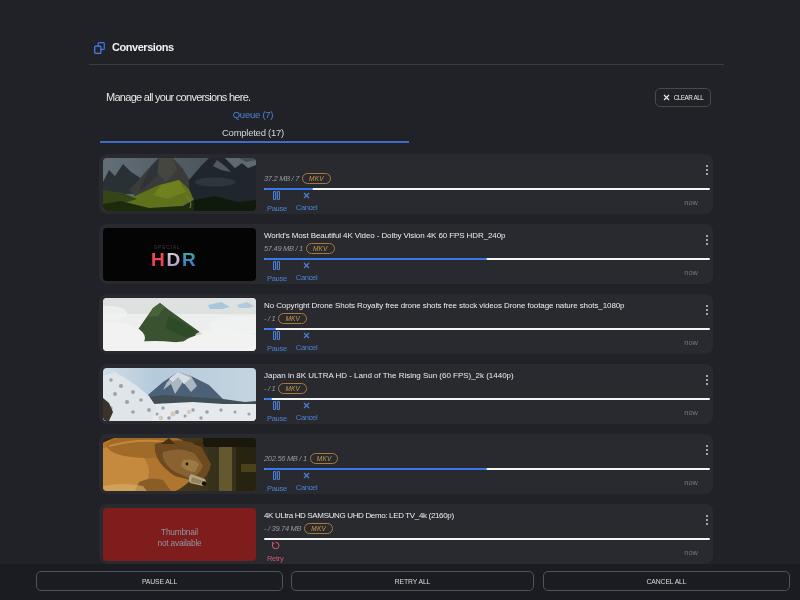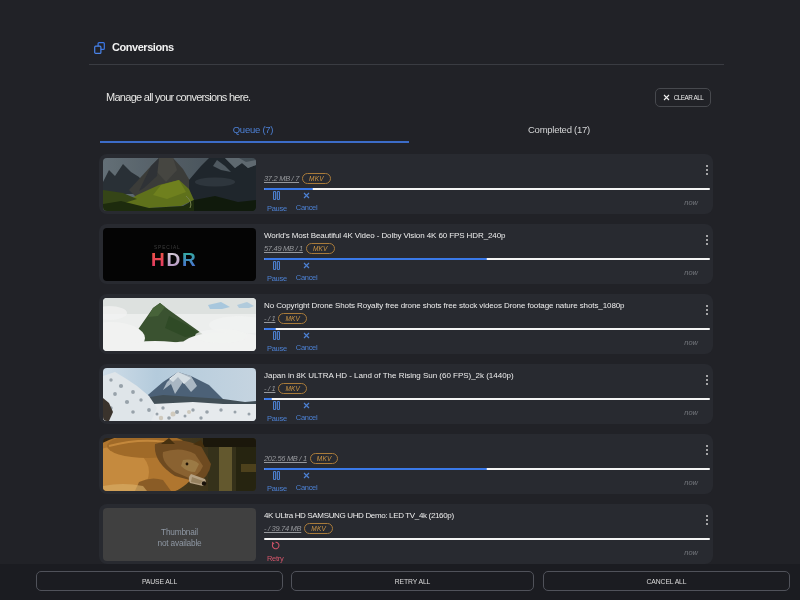--- a/index.html
+++ b/index.html
@@ -9,40 +9,40 @@
 
   
   #hicon { left:93.5px; top:41.5px; }
   #htitle { left:112px; top:40.5px; font-size:11px; font-weight:700; color:#f2f2f2; letter-spacing:-0.45px; }
   #hdiv { left:89px; top:64px; width:635px; height:1px; background:#3a3c42; }
   #manage { left:106px; top:91px; font-size:11px; color:#e6e6e4; letter-spacing:-0.72px; }
   #clearall { left:655px; top:88px; width:56px; height:19px; border:1px solid #47494e; border-radius:5px;
     color:#e9e9e9; font-size:6.3px; letter-spacing:-0.45px; display:flex; align-items:center; justify-content:center; gap:4px; }
 
   
-  #tabs { left:100px; top:117px; width:612px; height:25px; display:flex; }
+  #tabs { left:100px; top:102px; width:612px; height:25px; display:flex;flex-direction:column; }
   #tabs .tab { width:50%; text-align:center; font-size:9.5px; padding-top:7px; letter-spacing:-0.25px; }
   #tabq { color:#4d80d5; }
   #tabc { color:#d4d5d6; }
   #underline { left:100px; top:141px; width:309px; height:2px; background:#3c6cc8; }
 
   
   .card { position:absolute; left:99px; width:614px; height:60px; background:#282a30; border-radius:8px; }
   .thumb { position:absolute; left:4px; top:3.5px; width:153px; height:53px; border-radius:4px; overflow:hidden; }
   .title { position:absolute; left:165px; top:7px; font-size:8px; color:#ededed; white-space:nowrap; letter-spacing:-0.1px; }
   .meta  { position:absolute; left:165px; top:19px; height:11px; display:flex; align-items:center; }
-  .meta .sz { font-size:7.5px; font-style:italic; color:#97999d; letter-spacing:-0.3px;text-decoration:underline; }
+  .meta .sz { font-size:7.5px; font-style:italic; color:#97999d; letter-spacing:-0.3px; }
   .badge { margin-left:3px; font-size:6.5px; font-style:italic; color:#cf9743; border:1px solid #a97b3a;
     border-radius:8px; padding:1px 6px 1.5px; letter-spacing:0.2px; }
   .bar { position:absolute; left:165px; top:33.5px; width:446px; height:2.5px; background:#f5f5f5; border-radius:2px; }
   .bar i { display:block; height:100%; background:#3a79e8; border-radius:2px; }
   .acts { position:absolute; left:168px; top:41px; height:13px; display:flex; align-items:center; gap:9px; }
   .abtn { display:flex; align-items:center; gap:4px; font-size:7.5px; color:#4c80d2; letter-spacing:-0.3px;flex-direction:column; }
   .abtn.red { color:#d2556a; }
-  .now { position:absolute; right:15px; top:44px; font-size:7.5px; color:#75787e;font-style:italic; }
+  .now { position:absolute; right:15px; top:44px; font-size:7.5px; color:#75787e; }
   .dots { position:absolute; right:3px; top:10.5px; width:7px; height:14px; }
   .dots b { display:block; width:2px; height:2px; border-radius:50%; background:#cfcfcf; margin:0 auto 2px; }
 
   
   #bbar { left:0; top:564px; width:800px; height:36px; background:#1b1c21; }
   .bbtn { position:absolute; top:571px; height:20px; border:1px solid #50525a; border-radius:5px;
     color:#dddddd; font-size:6.8px; letter-spacing:-0.1px; display:flex; align-items:center; justify-content:center; }
 </style>
 </head>
 <body>
@@ -358,21 +358,21 @@
   </div>
   <div class="now">now</div>
   <div class="dots">
       <b></b>
       <b></b>
       <b></b>
     </div>
 </div>
 
 <div class="card" style="top:504px">
-  <div class="thumb" style="background:#404040">
+  <div class="thumb" style="background:#7f1d1d">
     <div style="position:absolute;left:0;top:19px;width:153px;text-align:center;font-size:8.3px;color:#8e97a3;line-height:11px;letter-spacing:-0.2px;">Thumbnail<br>not available</div>
   </div>
   <div class="title" style="letter-spacing:-0.35px">4K ULtra HD SAMSUNG UHD Demo: LED TV_4k (2160p)</div>
   <div class="meta">
       <span class="sz">- / 39.74 MB</span>
       <span class="badge">MKV</span>
     </div>
   <div class="bar"></div>
   <div class="acts">
     <div class="abtn red">

